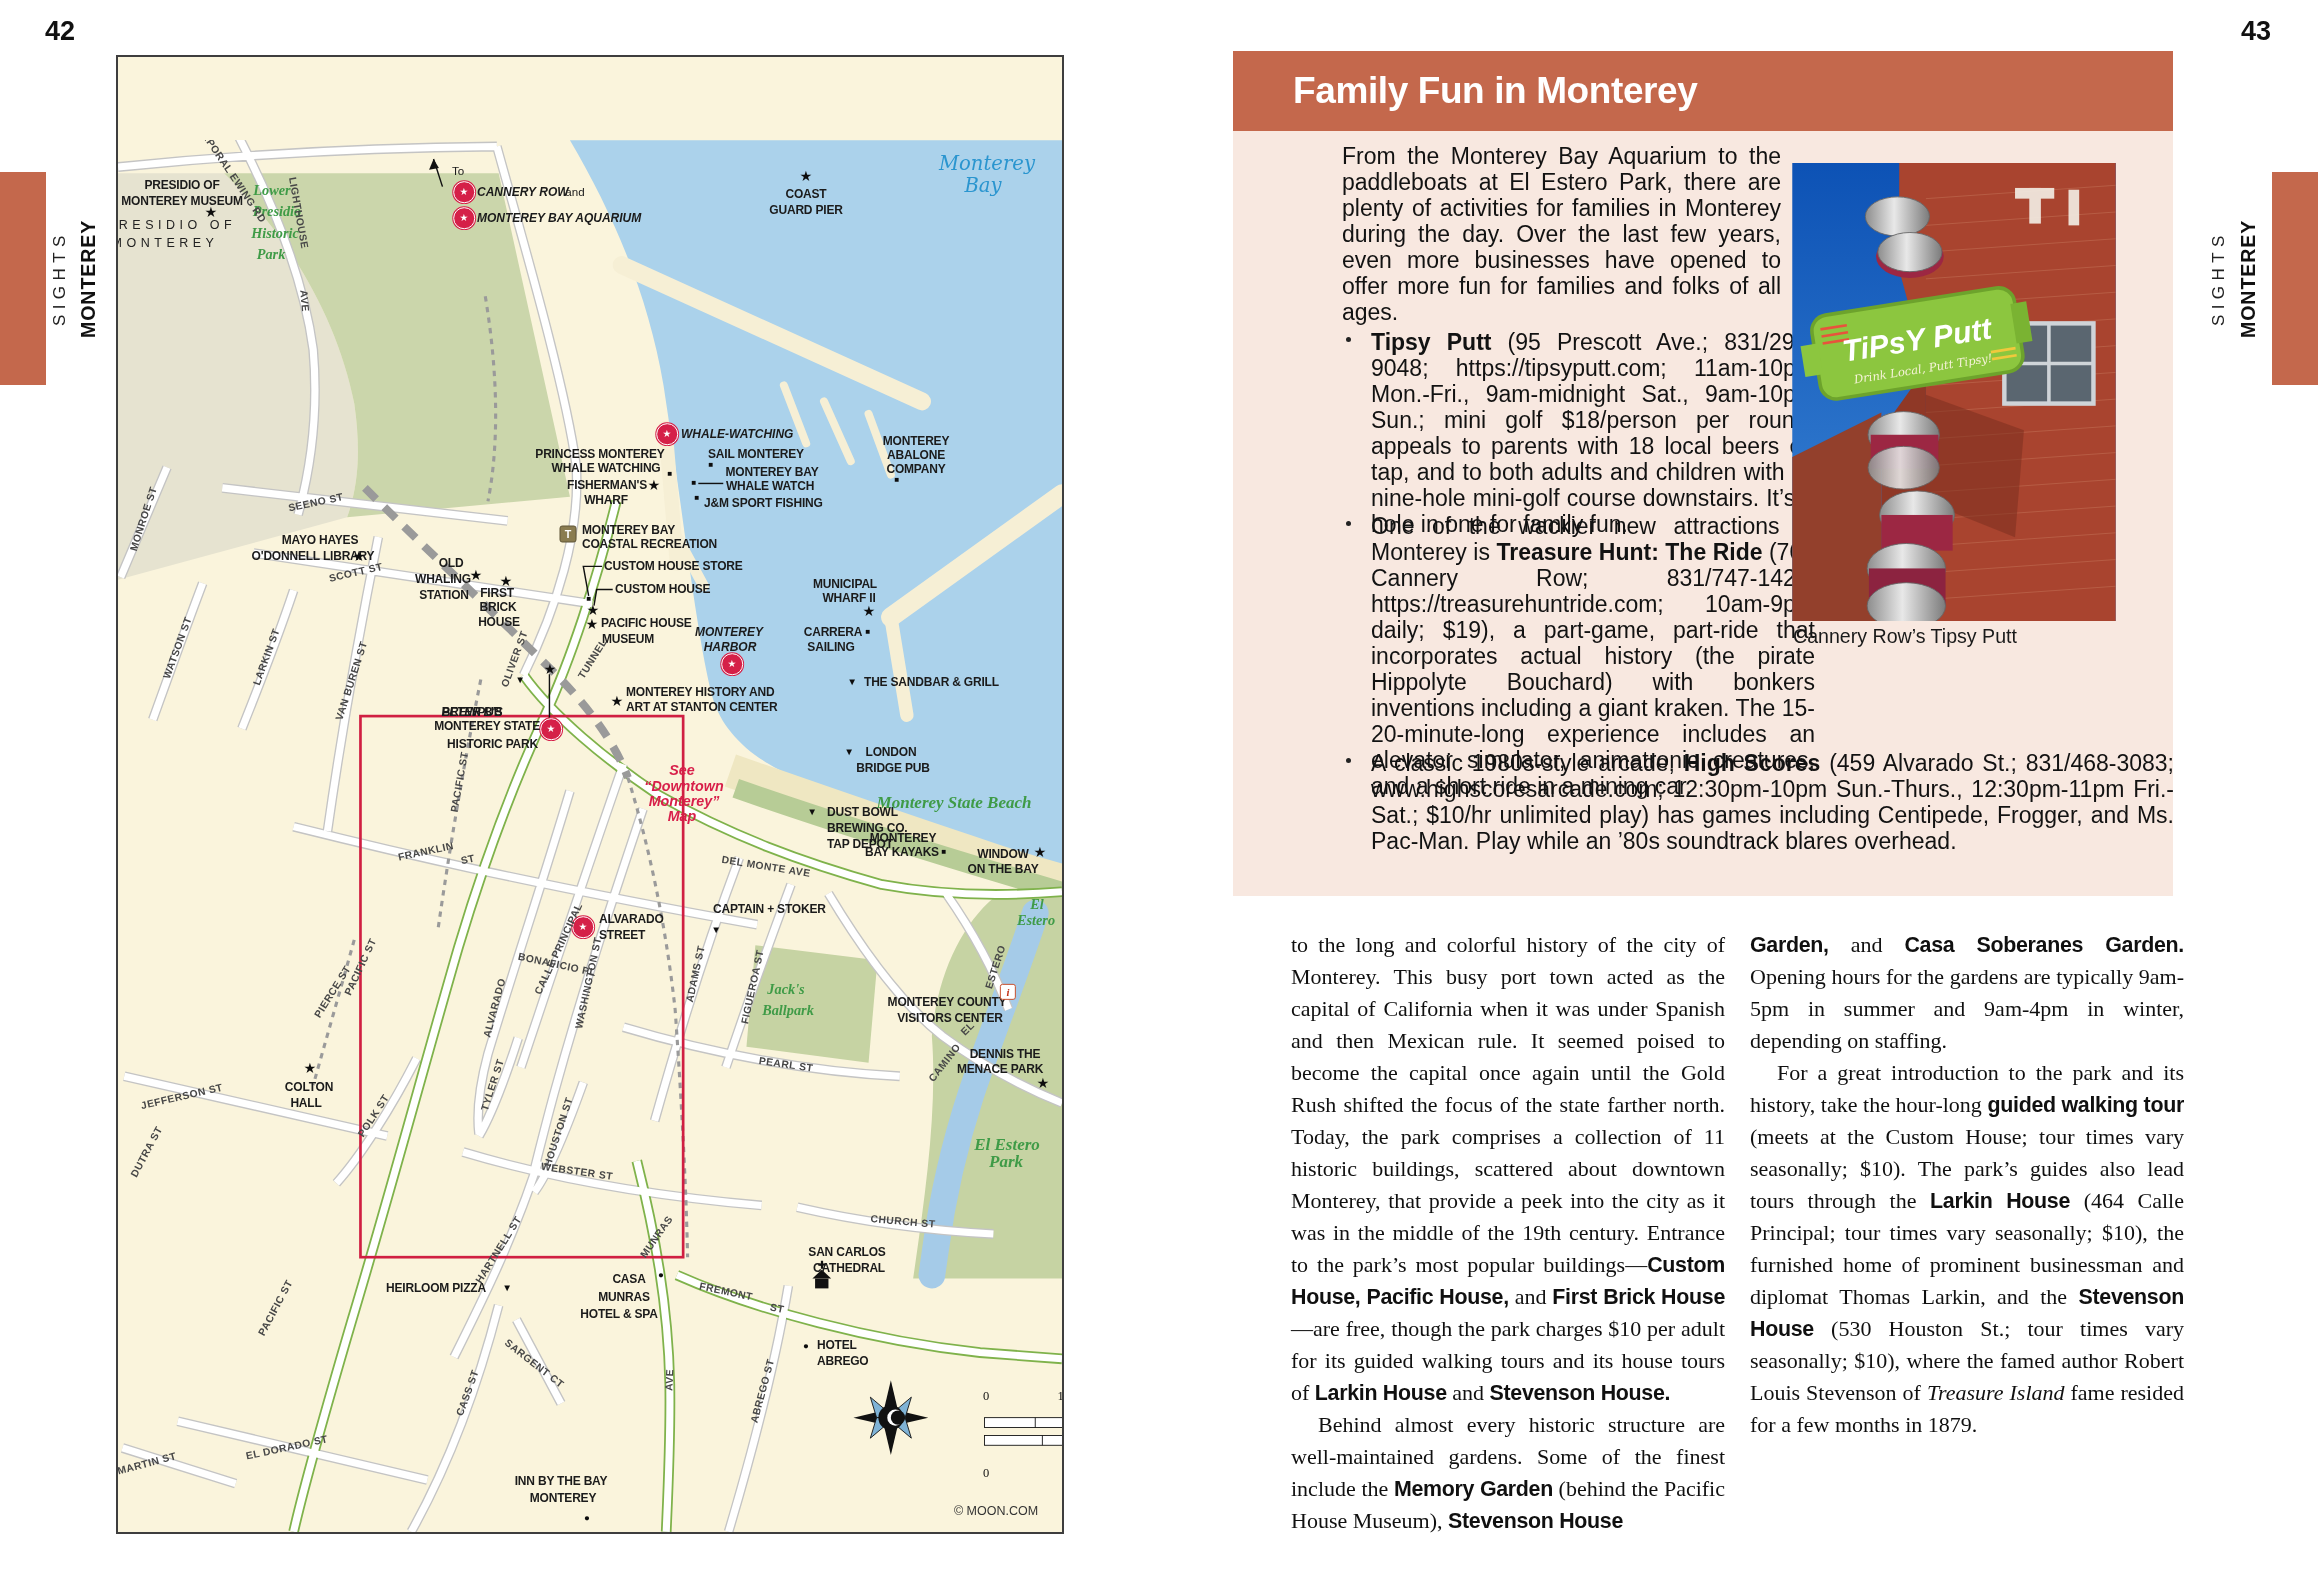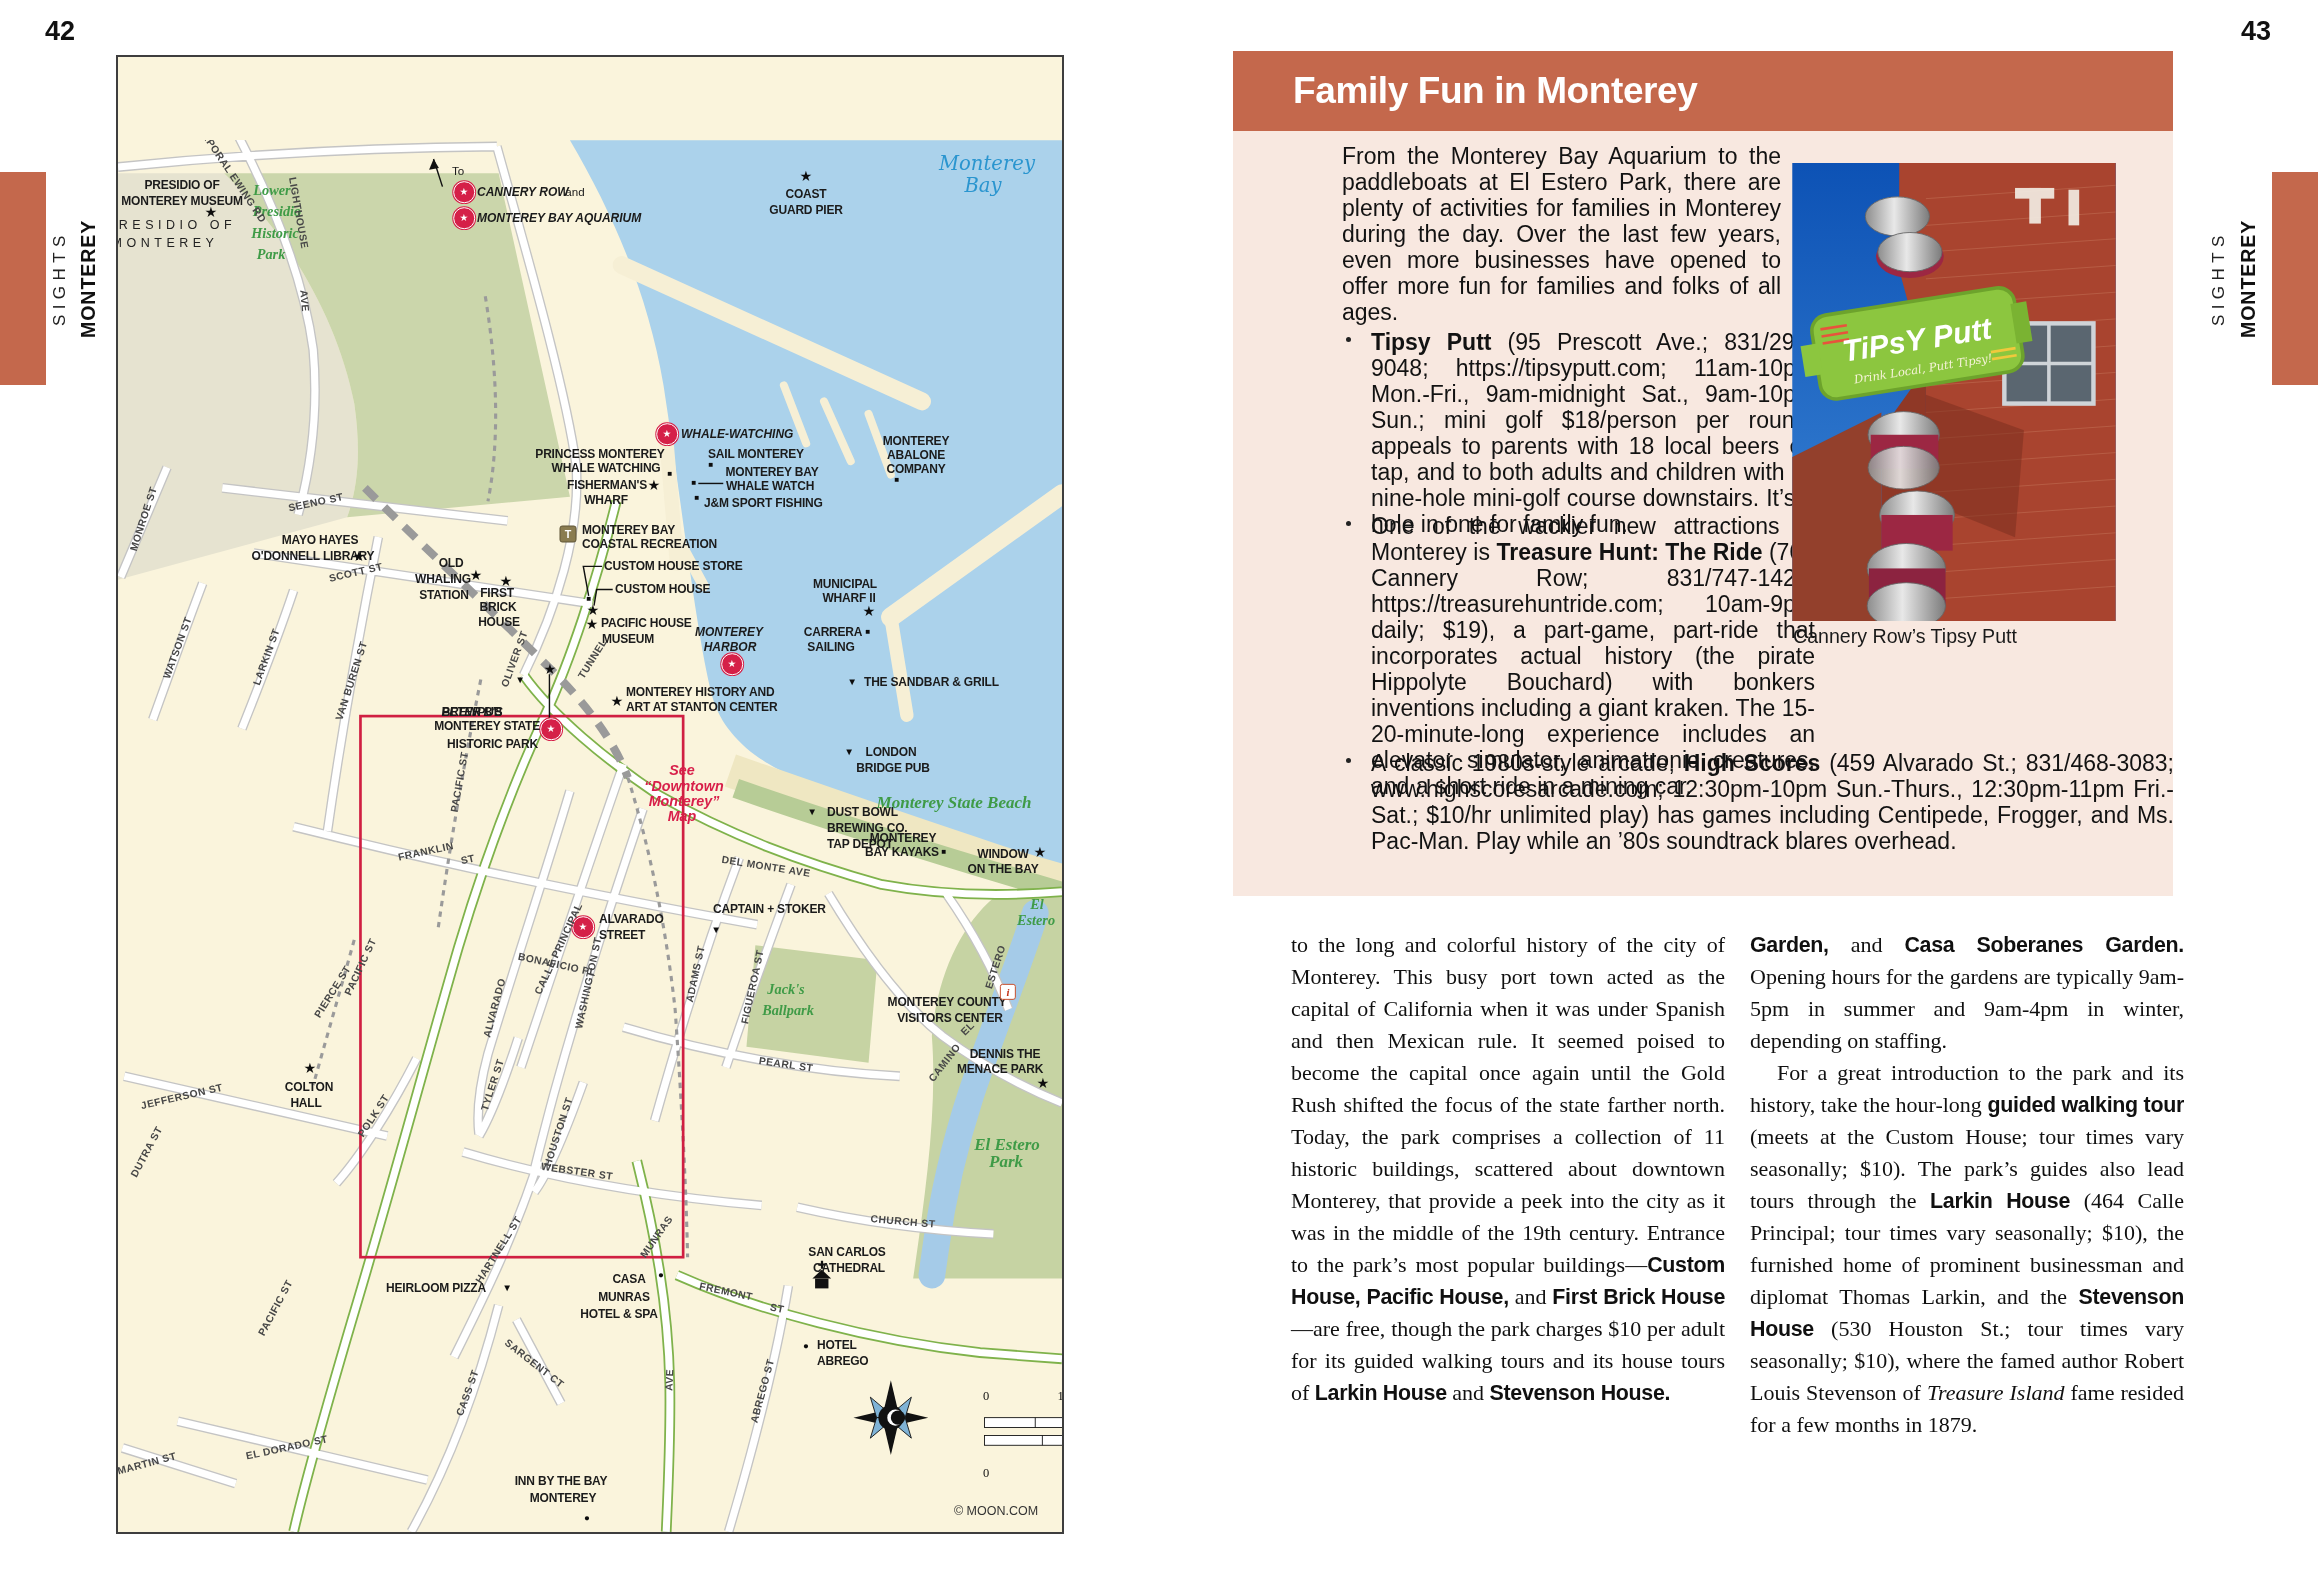--- a/index.html
+++ b/index.html
@@ -421,18 +421,19 @@
       <path d="M220,225 h28 M220,233 h28" stroke="#f0c93c" stroke-width="3"></path>
       <text x="140" y="210" text-anchor="middle" font-family="Liberation Sans, sans-serif" font-weight="bold" font-style="italic" font-size="34" fill="#fff">TiPsY Putt</text>
       <text x="142" y="236" text-anchor="middle" font-family="DejaVu Serif, serif" font-style="italic" font-size="13" fill="#f6f3d8">Drink Local, Putt Tipsy!</text>
     </g>
   </svg>
 </div>
 <div class="abs" id="caption">Cannery Row’s Tipsy Putt</div>
 
 <div class="abs col" id="col-left" style="left:1291px;top:929px;width:434px;">
     <p><span>to the long and colorful history of the city of Monterey. This busy port town acted as the capital of California when it was under Spanish and then Mexican rule. It seemed poised to become the capital once again until the Gold Rush shifted the focus of the state farther north. Today, the park comprises a collection of 11 historic buildings, scattered about downtown Monterey, that provide a peek into the city as it was in the middle of the 19th century. Entrance to the park’s most popular buildings—</span><span class="bb">Custom House, Pacific House,</span><span> and </span><span class="bb">First Brick House</span><span>—are free, though the park charges $10 per adult for its guided walking tours and its house tours of </span><span class="bb">Larkin House</span><span> and </span><span class="bb">Stevenson House.</span></p>
+    <p class="ind"><span>Behind almost every historic structure are well-maintained gardens. Some of the finest include the </span><span class="bb">Memory Garden</span><span> (behind the Pacific House Museum), </span><span class="bb">Stevenson House</span></p>
   </div>
 <div class="abs col" id="col-right" style="left:1750px;top:929px;width:434px;">
     <p><span class="bb">Garden,</span><span> and </span><span class="bb">Casa Soberanes Garden.</span><span> Opening hours for the gardens are typically 9am-5pm in summer and 9am-4pm in winter, depending on staffing.</span></p>
     <p class="ind"><span>For a great introduction to the park and its history, take the hour-long </span><span class="bb">guided walking tour</span><span> (meets at the Custom House; tour times vary seasonally; $10). The park’s guides also lead tours through the </span><span class="bb">Larkin House</span><span> (464 Calle Principal; tour times vary seasonally; $10), the furnished home of prominent businessman and diplomat Thomas Larkin, and the </span><span class="bb">Stevenson House</span><span> (530 Houston St.; tour times vary seasonally; $10), where the famed author Robert Louis Stevenson of </span><span class="it">Treasure Island</span><span> fame resided for a few months in 1879.</span></p>
   </div>
 
 
 </body></html>

